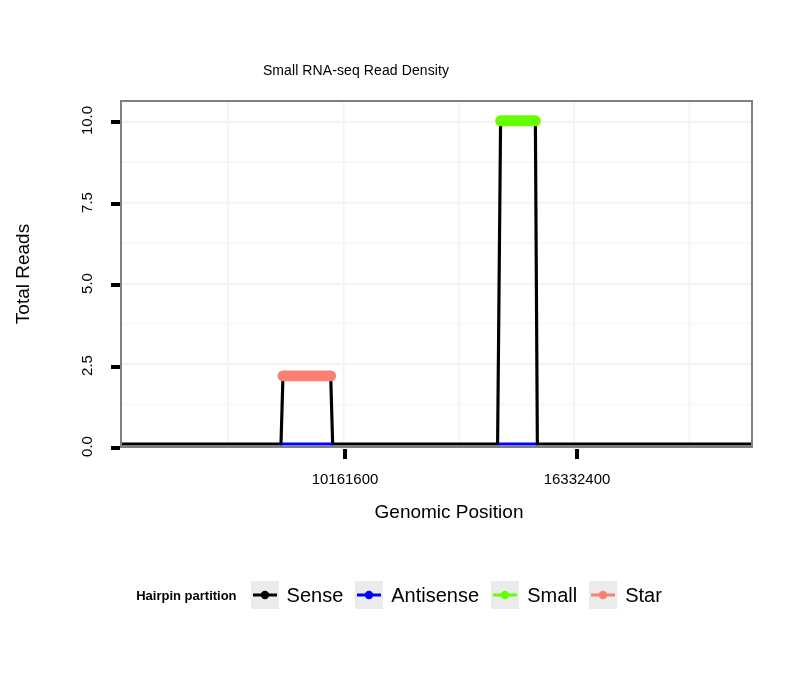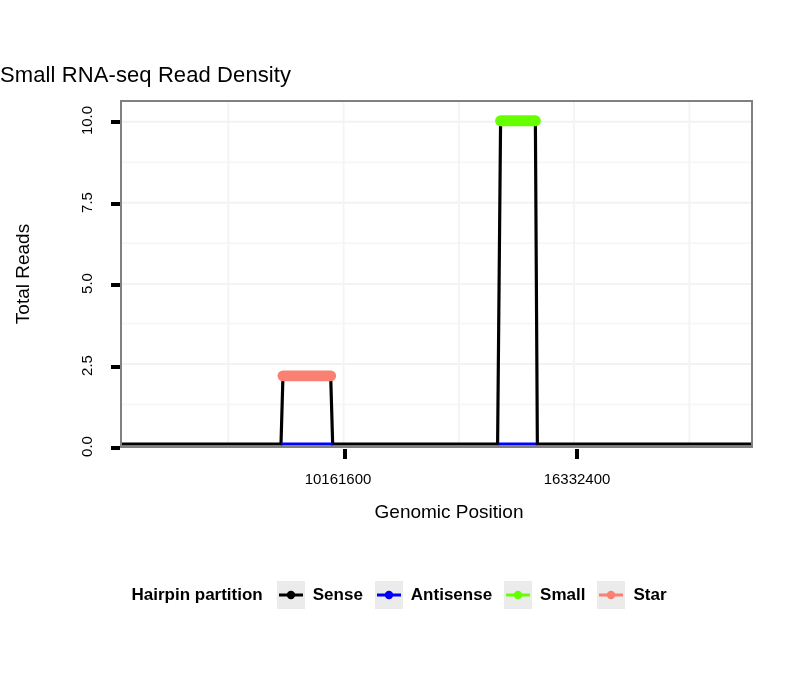--- a/index.html
+++ b/index.html
@@ -19,22 +19,22 @@
     position: absolute;
     left: 0; top: 0;
     width: 810px;
     height: 690px;
   }
   .chart-title {
     position: absolute;
     left: 0;
     top: 62px;
     width: 712px;
-    text-align: left;
-    font-size: 22px;
+    text-align: center;
+    font-size: 14px;
     color: #000;
     letter-spacing: 0.1px;
   }
   .ylab {
     position: absolute;
     left: 23px;
     top: 274px;
     font-size: 19px;
     transform: translate(-50%, -50%) rotate(-90deg);
     transform-origin: center center;
@@ -95,44 +95,43 @@
     position: absolute;
     left: 0;
     top: 581px;
     width: 810px;
     display: flex;
     justify-content: center;
     align-items: center;
     gap: 0px;
   }
   .legend-title {
-    font-size: 17px;
+    font-size: 13px;
     font-weight: bold;
     margin-right: 14px;
     white-space: nowrap;
   }
   .legend-item {
     display: flex;
     align-items: center;
     margin-right: 12px;
   }
   .legend-key {
     width: 28px;
     height: 28px;
     background: #ebebeb;
     display: flex;
     align-items: center;
     justify-content: center;
     flex: none;
   }
   .legend-label {
-    font-size: 17px;
+    font-size: 20px;
     margin-left: 8px;
     white-space: nowrap;
-    font-weight: bold;
   }
 </style>
 </head>
 <body>
 
 <div id="chart-root">
 
   <div class="chart-title">Small RNA-seq Read Density</div>
 
   <div class="ylab">Total Reads</div>
@@ -146,21 +145,21 @@
 
   <div class="ytick-label" style="left:76px; top:438px; transform: rotate(-90deg);">0.0</div>
   <div class="ytick-label" style="left:76px; top:357px; transform: rotate(-90deg);">2.5</div>
   <div class="ytick-label" style="left:76px; top:275px; transform: rotate(-90deg);">5.0</div>
   <div class="ytick-label" style="left:76px; top:194px; transform: rotate(-90deg);">7.5</div>
   <div class="ytick-label" style="left:72px; top:112px; transform: rotate(-90deg);">10.0</div>
 
   <div class="tick-mark-x" style="left:343px"></div>
   <div class="tick-mark-x" style="left:575px"></div>
 
-  <div class="xtick-label" style="left:338px; top:470px;">10161600</div>
+  <div class="xtick-label" style="left:345px; top:470px;">10161600</div>
   <div class="xtick-label" style="left:577px; top:470px;">16332400</div>
 
   <div class="panel">
     <svg class="svg-layer" viewBox="0 0 633 348" preserveAspectRatio="none">
 
       <g stroke="#f7f7f7" stroke-width="2">
         <line x1="0" y1="306" x2="633" y2="306"></line>
         <line x1="0" y1="224" x2="633" y2="224"></line>
         <line x1="0" y1="143" x2="633" y2="143"></line>
         <line x1="0" y1="61" x2="633" y2="61"></line>

